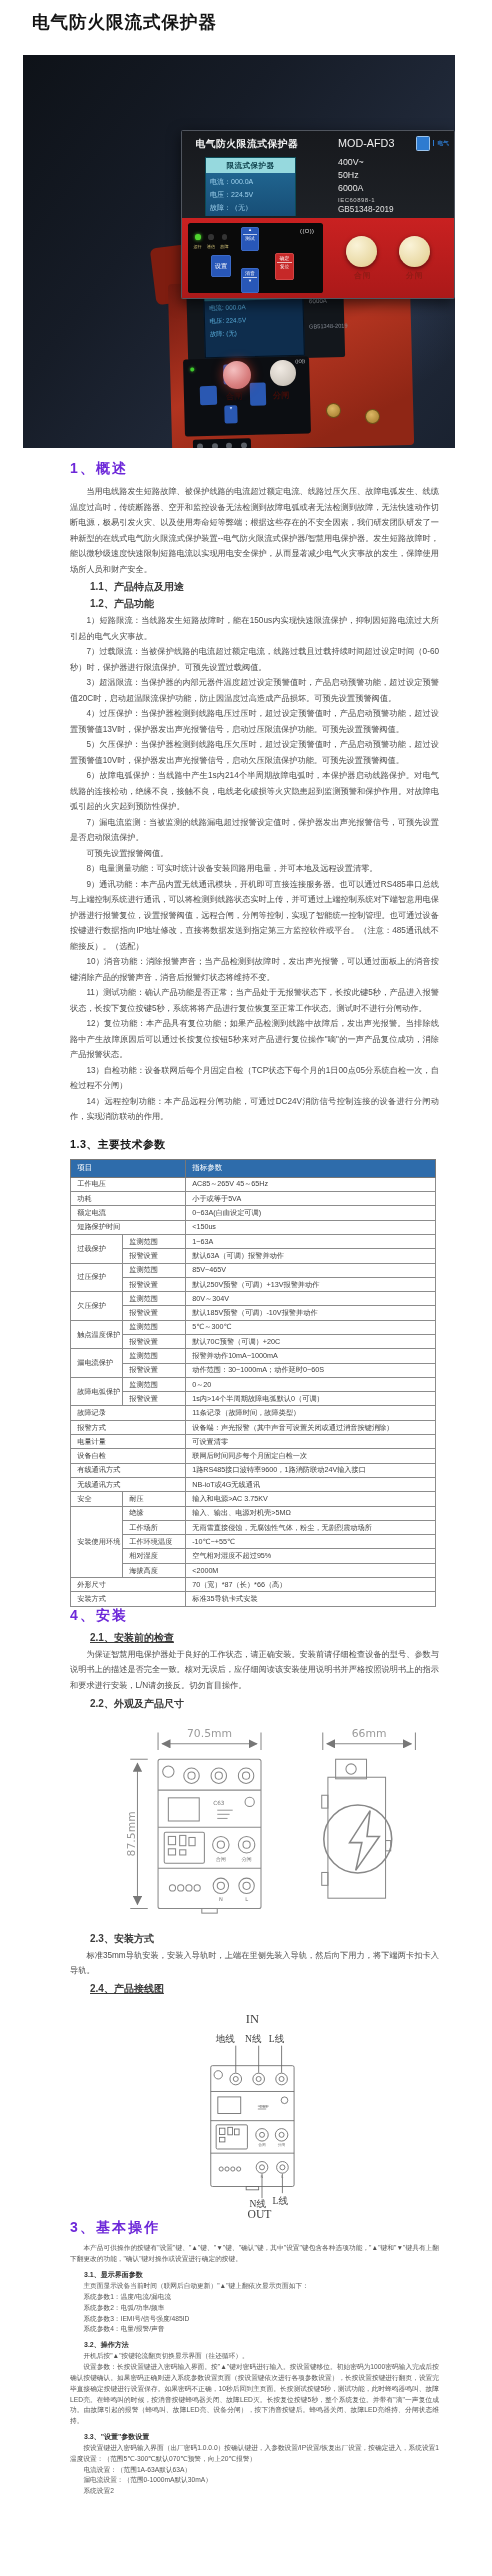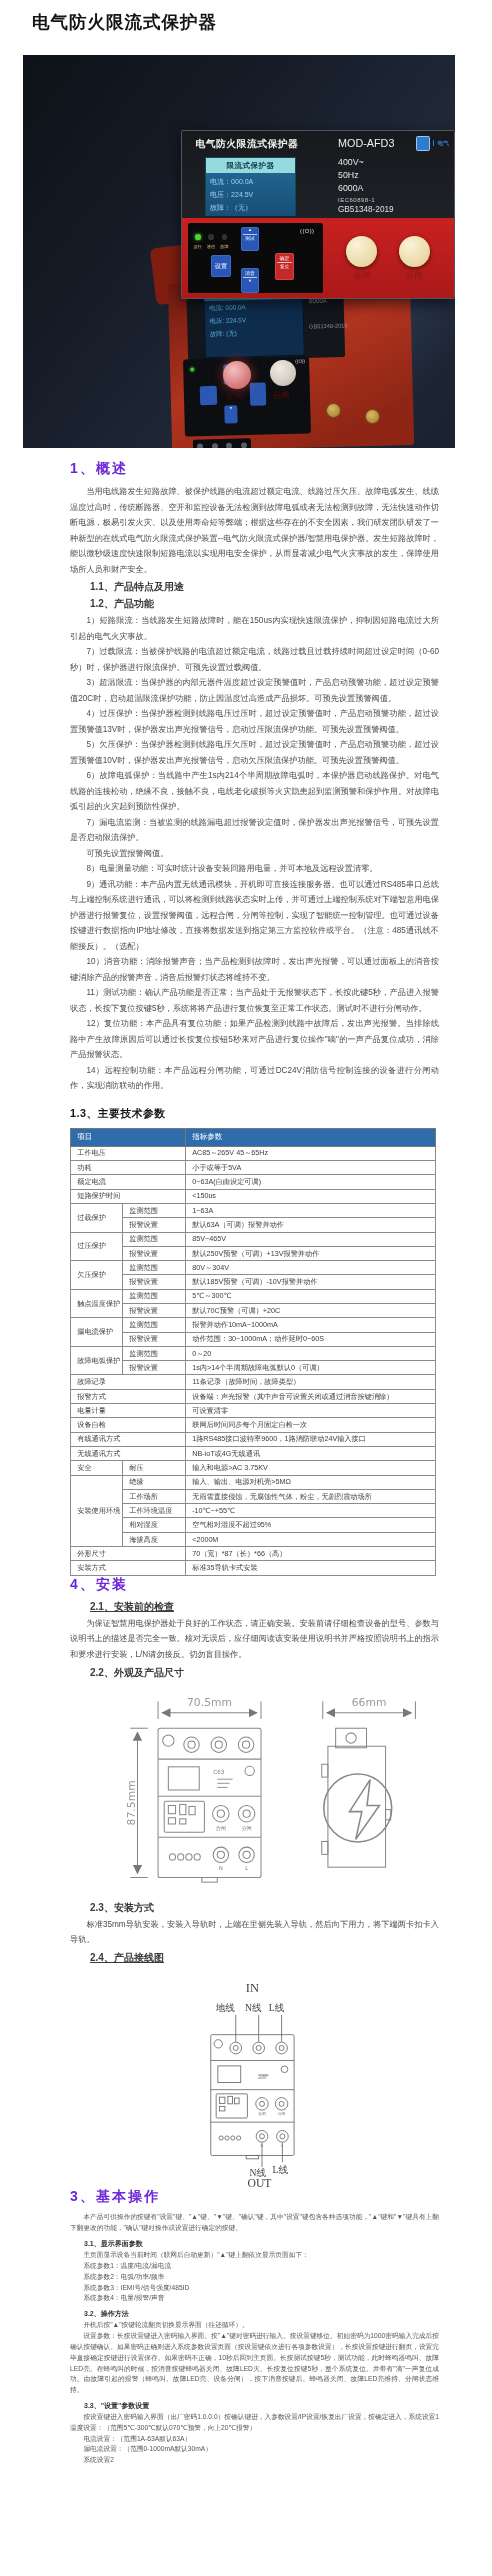--- a/index.html
+++ b/index.html
@@ -209,20 +209,21 @@
         <p class="p1">4）过压保护：当保护器检测到线路电压过压时，超过设定预警值时，产品启动预警功能，超过设置预警值13V时，保护器发出声光报警信号，启动过压限流保护功能。可预先设置预警阀值。</p>
         <p class="p1">5）欠压保护：当保护器检测到线路电压欠压时，超过设定预警值时，产品启动预警功能，超过设置预警值10V时，保护器发出声光报警信号，启动欠压限流保护功能。可预先设置预警阀值。</p>
         <p class="p1">6）故障电弧保护：当线路中产生1s内214个半周期故障电弧时，本保护器启动线路保护。对电气线路的连接松动，绝缘不良，接触不良，电线老化破损等火灾隐患起到监测预警和保护作用。对故障电弧引起的火灾起到预防性保护。</p>
         <p class="p1">7）漏电流监测：当被监测的线路漏电超过报警设定值时，保护器发出声光报警信号，可预先设置是否启动限流保护。</p>
         <p class="p1">可预先设置报警阀值。</p>
         <p class="p1">8）电量测量功能：可实时统计设备安装回路用电量，并可本地及远程设置清零。</p>
         <p class="p1">9）通讯功能：本产品内置无线通讯模块，开机即可直接连接服务器。也可以通过RS485串口总线与上端控制系统进行通讯，可以将检测到线路状态实时上传，并可通过上端控制系统对下端智意用电保护器进行报警复位，设置报警阀值，远程合闸，分闸等控制，实现了智能统一控制管理。也可通过设备按键进行数据指向IP地址修改，直接将数据发送到指定第三方监控软件或平台。（注意：485通讯线不能接反）。（选配）</p>
         <p class="p1">10）消音功能：消除报警声音；当产品检测到故障时，发出声光报警，可以通过面板上的消音按键消除产品的报警声音，消音后报警灯状态将维持不变。</p>
         <p class="p1">11）测试功能：确认产品功能是否正常；当产品处于无报警状态下，长按此键5秒，产品进入报警状态，长按下复位按键5秒，系统将将产品进行复位恢复至正常工作状态。测试时不进行分闸动作。</p>
         <p class="p1">12）复位功能：本产品具有复位功能；如果产品检测到线路中故障后，发出声光报警。当排除线路中产生故障原因后可以通过长按复位按钮5秒来对产品进行复位操作"嘀"的一声产品复位成功，消除产品报警状态。</p>
+        <p class="p1">13）自检功能：设备联网后每个月固定自检（TCP状态下每个月的1日00点05分系统自检一次，自检过程不分闸）</p>
         <p class="p1">14）远程控制功能：本产品远程分闸功能，可通过DC24V消防信号控制连接的设备进行分闸动作，实现消防联动的作用。</p>
       </div>
 
     <h2 class="params">1.3、主要技术参数</h2>
     <table class="spec">
       <colgroup>
           <col style="width:52px">
           <col style="width:63px">
           <col style="width:250px">
         </colgroup>

